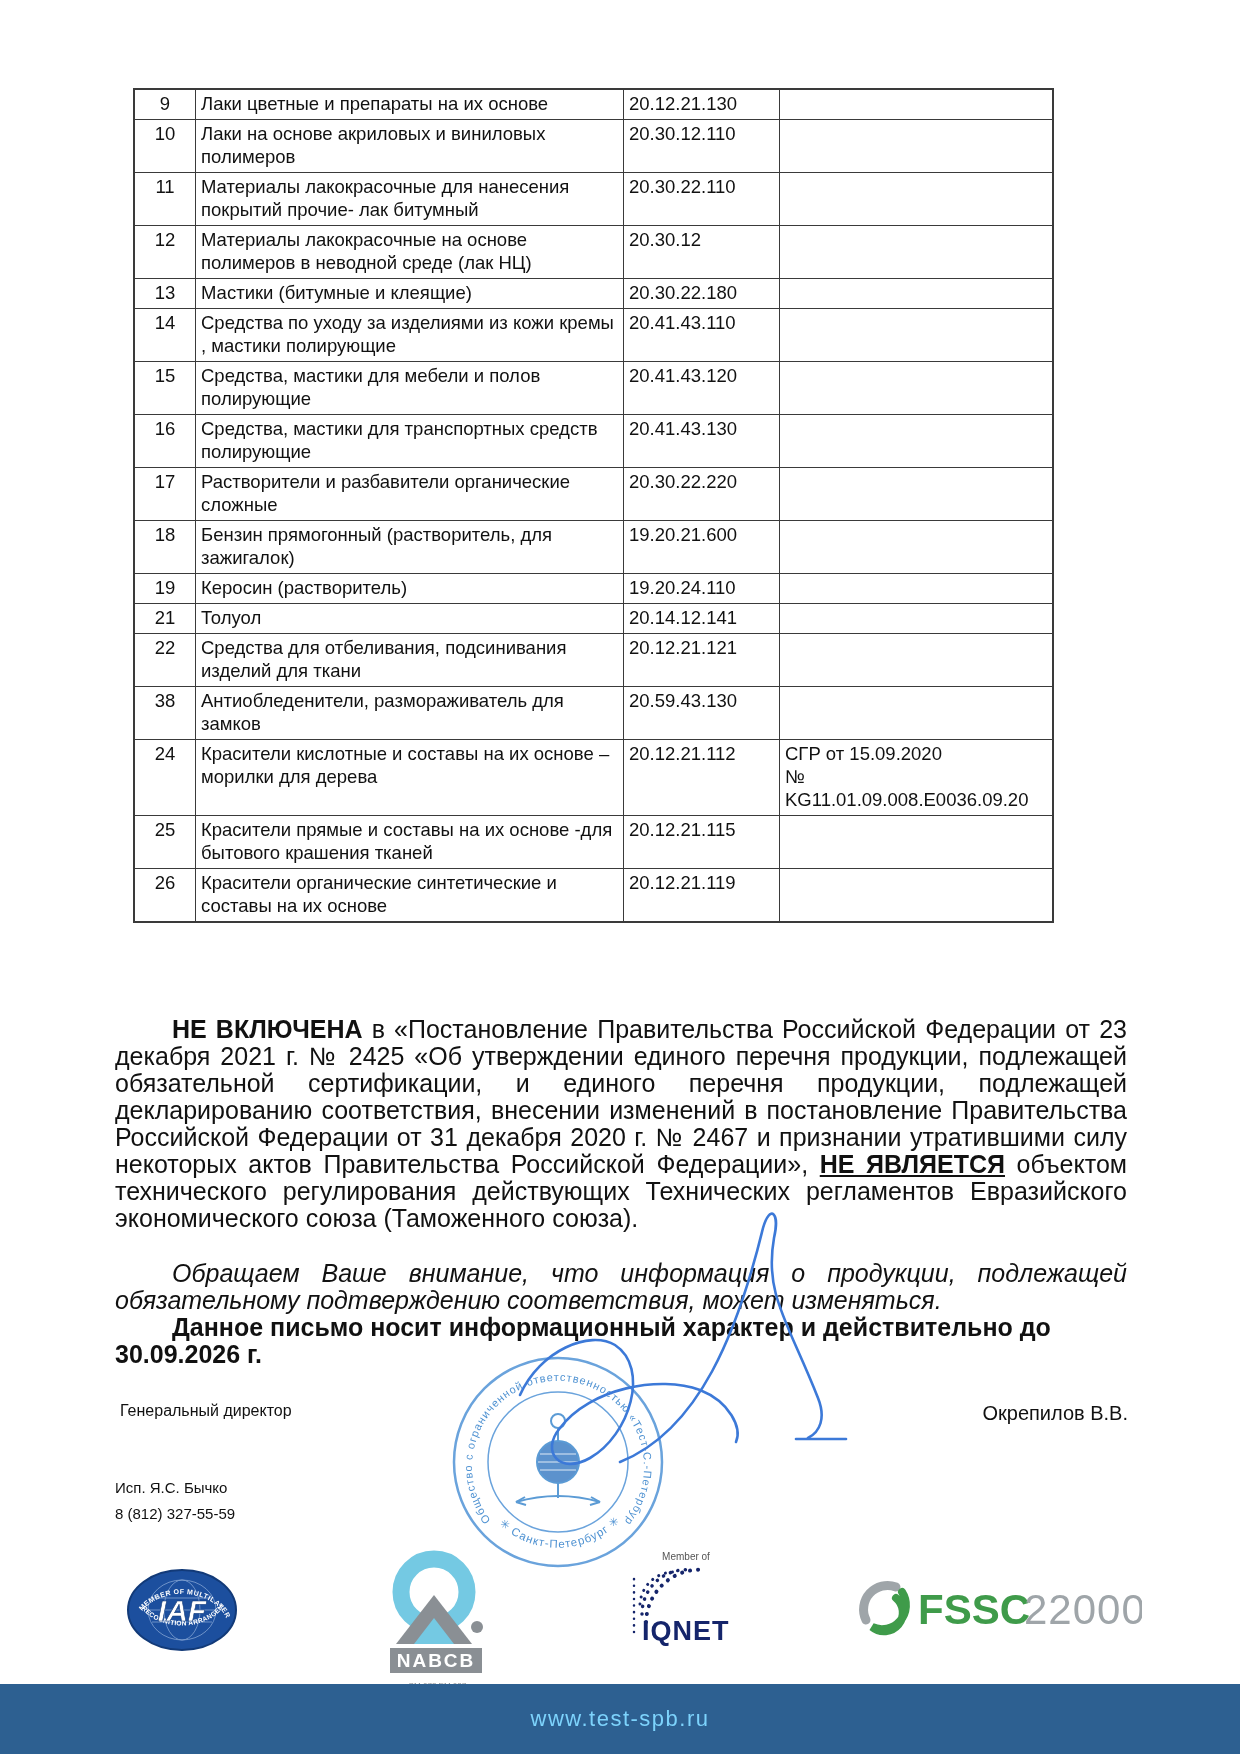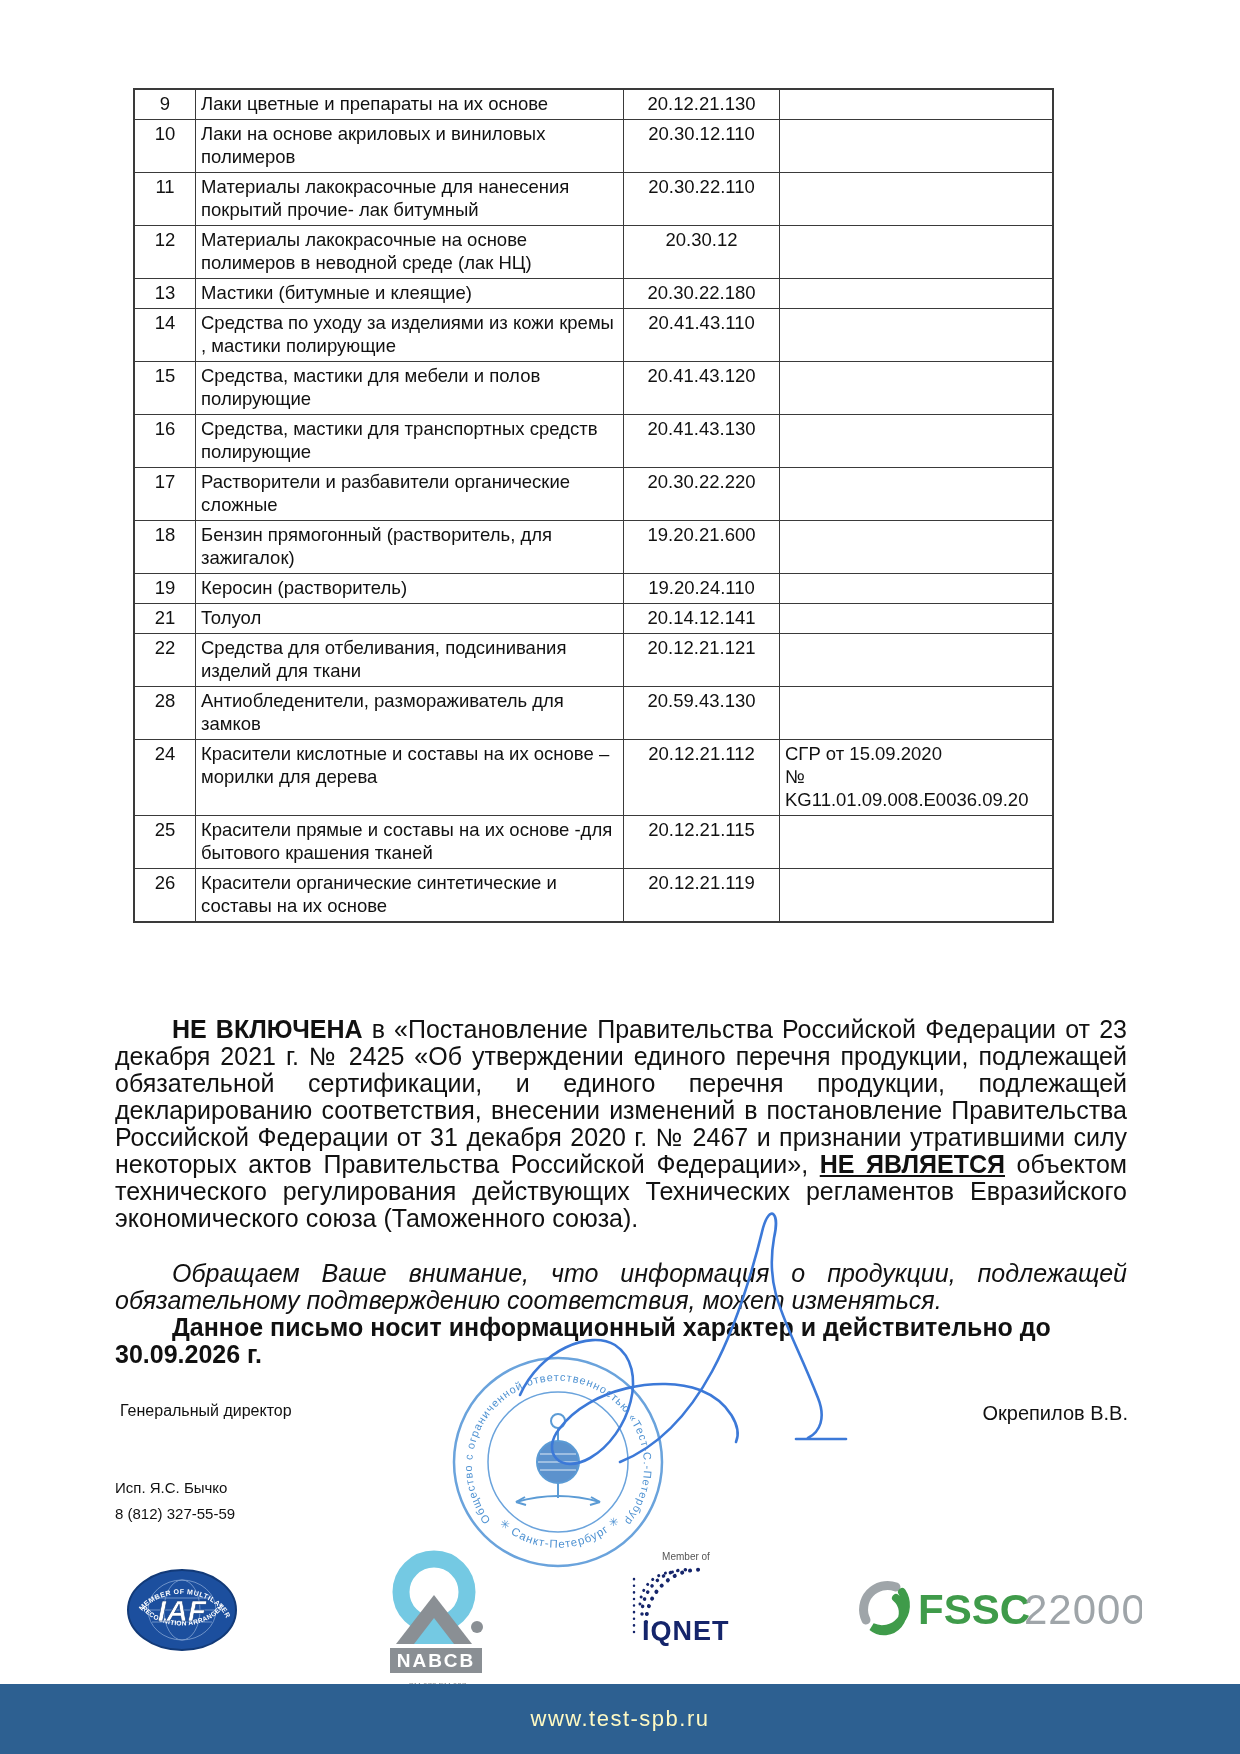--- a/index.html
+++ b/index.html
@@ -16,21 +16,21 @@
     border-collapse:collapse;table-layout:fixed;
     font-size:18.5px;line-height:23px;
   }
   table.products td{
     border:1px solid #3a3a3a;vertical-align:top;
     padding:2px 5px 4px 5px;
   }
   table.products{border:2px solid #3a3a3a;}
   td.c-num{width:50px;text-align:center;}
   td.c-desc{width:417px;padding-left:10px;}
-  td.c-code{width:145px;text-align:center;}
+  td.c-code{width:145px;}
   td.c-note{width:262px;white-space:pre-line;padding-left:10px;margin-top:8px;}
 
   
   .text-block{position:absolute;left:115px;top:1016px;width:1012px;}
   .para{font-size:25px;line-height:27px;text-align:justify;text-indent:57px;}
   .para .b{font-weight:bold;}
   .para .u{text-decoration:underline;}
   .para.italic{font-style:italic;margin-top:28px;}
   .para.bold{font-weight:bold;text-align:left;}
 
@@ -45,21 +45,21 @@
   .logo-iaf{left:126px;top:1568px;}
   .logo-nabcb{left:376px;top:1548px;}
   .logo-iqnet{left:612px;top:1544px;}
   .logo-fssc{left:852px;top:1572px;}
 
   
   .footer-bar{
     position:absolute;left:0;top:1684px;width:1240px;height:70px;
     background:#2d6091;display:flex;align-items:center;justify-content:center;
   }
-  .footer-url{color:#fef9c3;font-size:22px;letter-spacing:1.5px;}
+  .footer-url{color:#7dd3fc;font-size:22px;letter-spacing:1.5px;}
 </style>
 </head>
 <body>
 
 <div class="page">
 
   <table class="products">
     <tbody id="table-body">
     <tr>
       <td class="c-num">9</td>
@@ -147,21 +147,21 @@
     </tr>
 
     <tr>
       <td class="c-num">22</td>
       <td class="c-desc">Средства для отбеливания, подсинивания изделий для ткани</td>
       <td class="c-code">20.12.21.121</td>
       <td class="c-note"></td>
     </tr>
 
     <tr>
-      <td class="c-num">28</td>
+      <td class="c-num">38</td>
       <td class="c-desc">Антиобледенители,  размораживатель для замков</td>
       <td class="c-code">20.59.43.130</td>
       <td class="c-note"></td>
     </tr>
 
     <tr>
       <td class="c-num">24</td>
       <td class="c-desc">Красители  кислотные и составы на их основе – морилки для дерева</td>
       <td class="c-code">20.12.21.112</td>
       <td class="c-note">СГР от 15.09.2020

